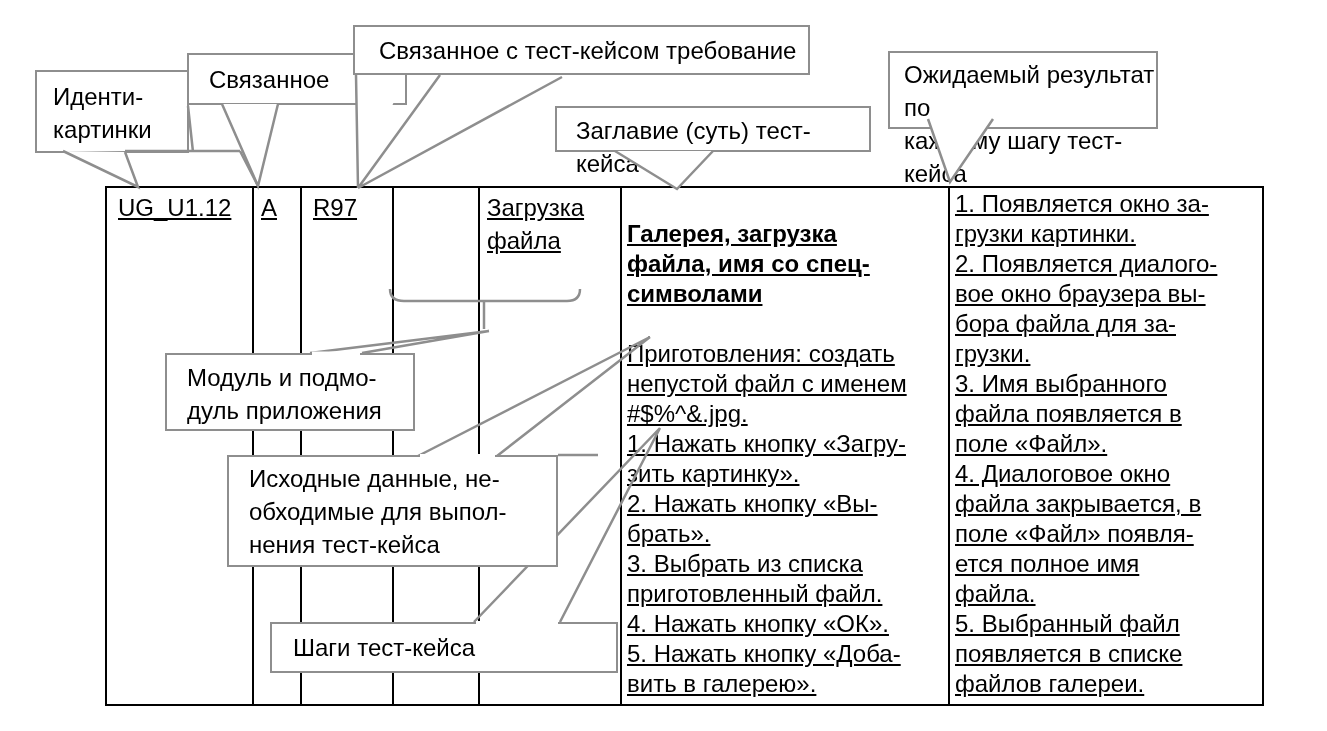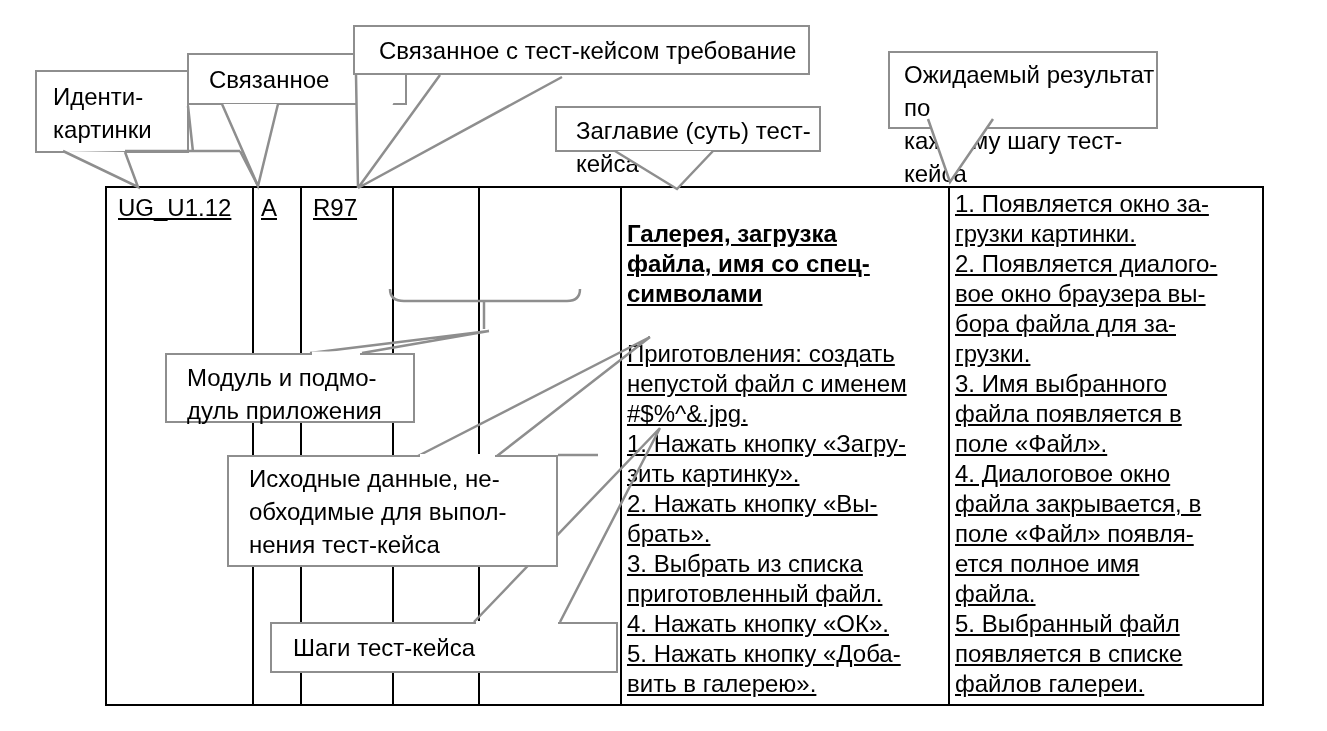--- a/index.html
+++ b/index.html
@@ -26,20 +26,22 @@
   <div class="vsep" style="left:252px"></div>
   <div class="vsep" style="left:300px"></div>
   <div class="vsep" style="left:392px"></div>
   <div class="vsep" style="left:478px"></div>
   <div class="vsep" style="left:620px"></div>
   <div class="vsep" style="left:948px"></div>
 
   <div class="cell" style="left:118px;top:191px">UG_U1.12</div>
   <div class="cell" style="left:261px;top:191px">A</div>
   <div class="cell" style="left:313px;top:191px">R97</div>
+  <div class="cell" style="left:487px;top:191px;width:130px">Загрузка
+файла</div>
   <div class="cell dense" style="left:627px;top:189px;width:315px">
     <div class="bold">Галерея, загрузка
 файла, имя со спец-
 символами</div>
     <div>Приготовления: создать
 непустой файл с именем
 #$%^&amp;.jpg.
 1. Нажать кнопку «Загру-
 зить картинку».
 2. Нажать кнопку «Вы-
@@ -79,24 +81,24 @@
       <path d="M418,456 L650,337 M497,456 L650,337"></path>
 
       <path d="M474,622 L660,428 M560,622 L660,428"></path>
     </g>
   </svg>
 
   <div class="box" style="left:35px;top:70px;width:154px;height:83px;padding:8px 0 0 16px">Иденти-
 картинки</div>
   <div class="box" style="left:187px;top:53px;width:220px;height:52px;padding:8px 0 0 20px">Связанное</div>
   <div class="box" style="left:353px;top:25px;width:457px;height:50px;padding:7px 0 0 24px">Связанное с тест-кейсом требование</div>
-  <div class="box" style="left:555px;top:106px;width:266px;height:46px;padding:6px 0 0 19px">Заглавие (суть) тест-кейса</div>
+  <div class="box" style="left:555px;top:106px;width:316px;height:46px;padding:6px 0 0 19px">Заглавие (суть) тест-кейса</div>
   <div class="box" style="left:888px;top:51px;width:270px;height:78px;padding:5px 0 0 14px">Ожидаемый результат по
 каждому шагу тест-кейса</div>
-  <div class="box" style="left:165px;top:353px;width:250px;height:70px;padding:6px 0 0 20px">Модуль и подмо-
+  <div class="box" style="left:165px;top:353px;width:250px;height:78px;padding:6px 0 0 20px">Модуль и подмо-
 дуль приложения</div>
   <div class="box" style="left:227px;top:455px;width:331px;height:112px;padding:5px 0 0 20px">Исходные данные, не-
 обходимые для выпол-
 нения тест-кейса</div>
   <div class="box" style="left:270px;top:622px;width:348px;height:51px;padding:7px 0 0 21px">Шаги тест-кейса</div>
 
   <svg class="layer" width="1327" height="731">
 
     <g stroke="#fff" stroke-width="4">
       <path d="M312,353.5 L360,353.5"></path>

